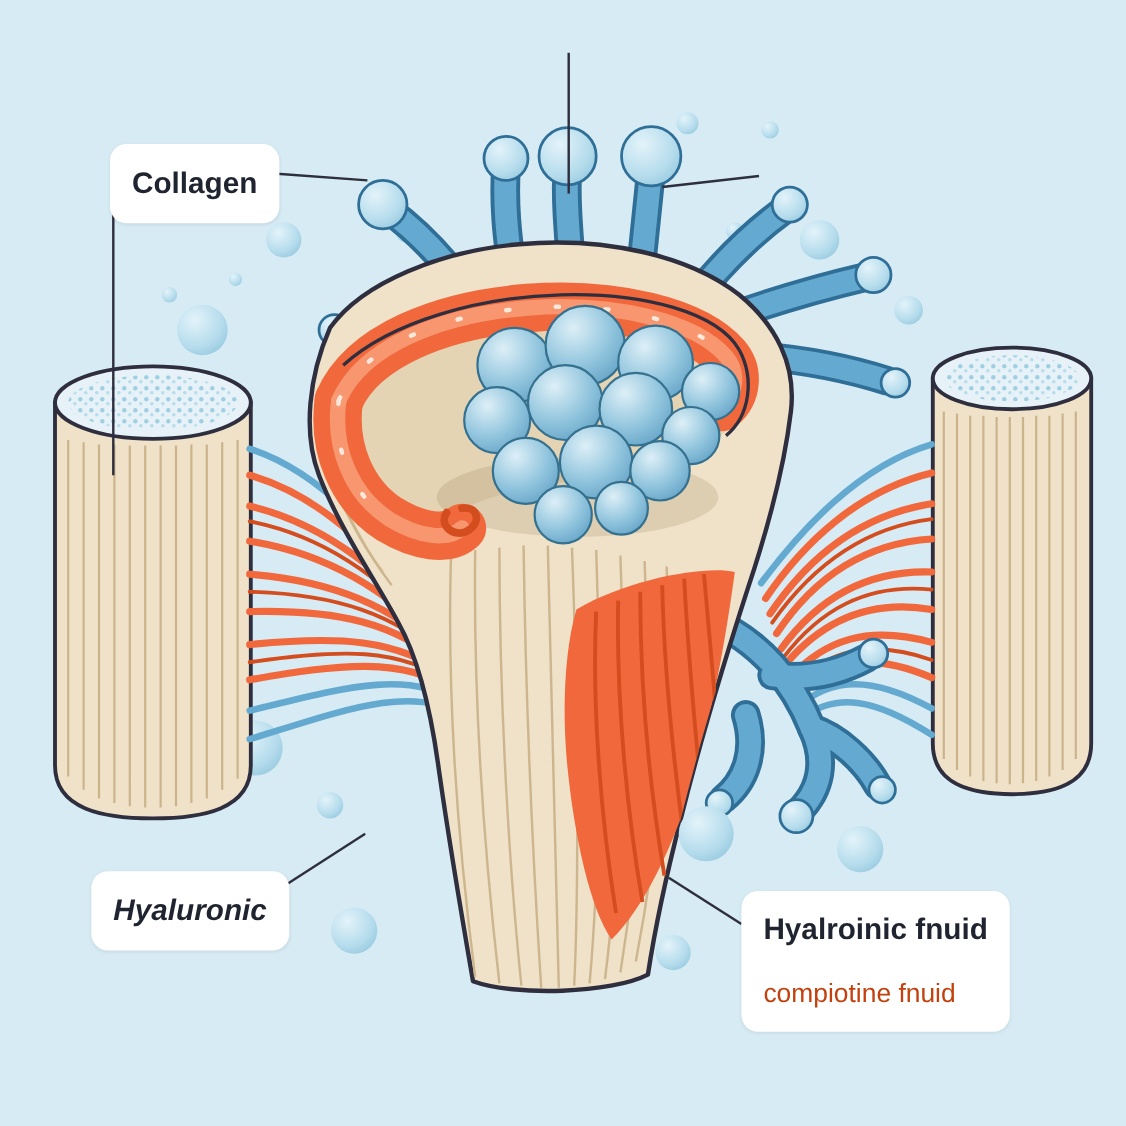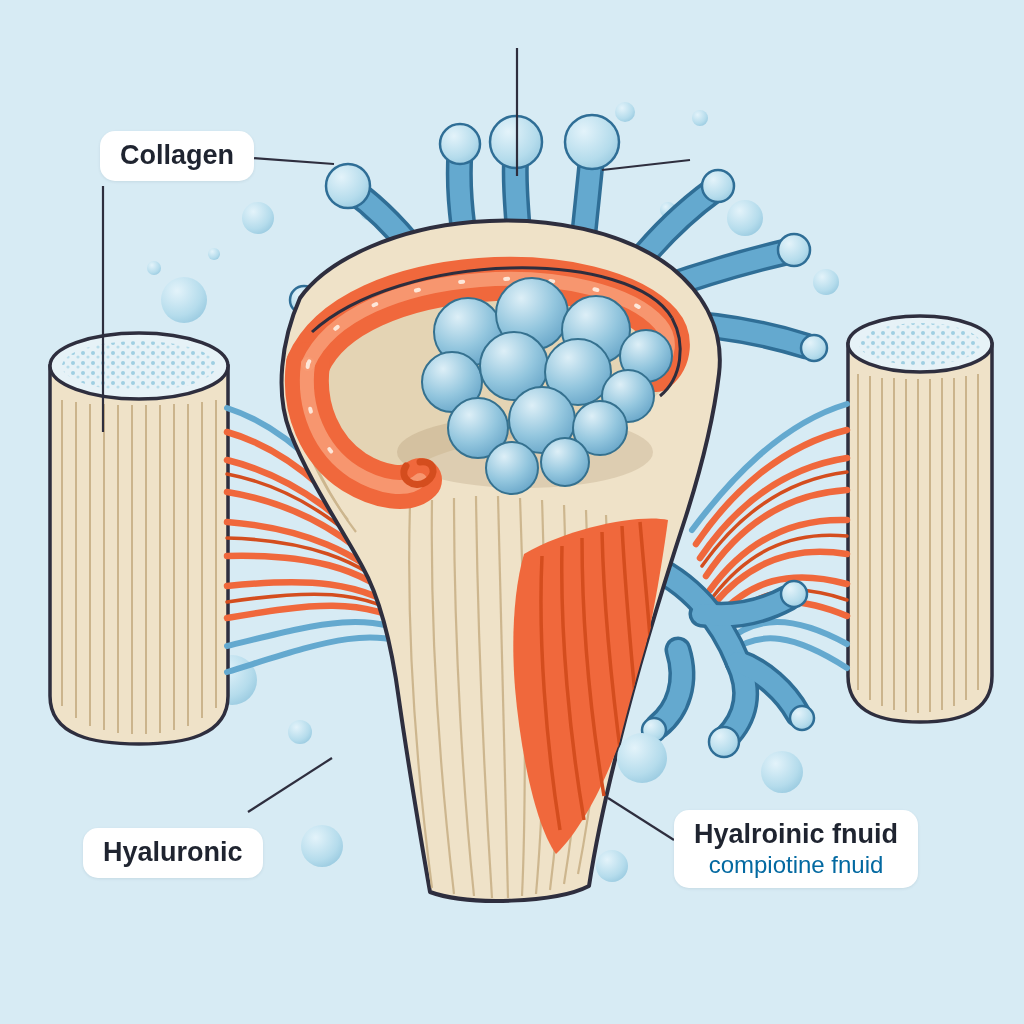--- a/index.html
+++ b/index.html
@@ -7,23 +7,23 @@
     --c-cream_inner:#e4d4b4; --c-outline:#2e2e3e; --c-orange:#f0683c;
     --c-orange_deep:#d44d1e; --c-orange_light:#f79b74; --c-blue:#64a9cf;
     --c-blue_deep:#2f6e96; --c-blue_light:#aad7e9; --c-label_text:#1f2430;
     --c-label_bg:#ffffff;
   }
   html,body{margin:0;padding:0;width:1024px;height:1024px;overflow:hidden;
     background:var(--c-background);font-family:"Liberation Sans",sans-serif;}
   .stage{position:relative;width:1024px;height:1024px;}
   .stage svg{position:absolute;left:0;top:0;}
   .pill{position:absolute;background:var(--c-label_bg);color:var(--c-label_text);
-    border-radius:15px;padding:9px 20px;font-weight:700;font-size:27px;line-height:1.18;
-    white-space:nowrap;box-shadow:0 1px 3px rgba(40,70,90,.10);text-align:center;}
-  .pill .sub{display:block;font-weight:500;font-size:24px;color:#0369a1;}
+    border-radius:15px;padding:20px 20px;font-weight:700;font-size:27px;line-height:1.18;
+    white-space:nowrap;box-shadow:0 1px 3px rgba(40,70,90,.10);}
+  .pill .sub{display:block;font-weight:500;font-size:24px;color:#c2410c;margin-top:28px;}
   
   .cream-shape{fill:var(--c-cream);stroke:var(--c-outline);stroke-width:4;stroke-linejoin:round;}
   .cyl{fill:var(--c-cream);stroke:var(--c-outline);stroke-width:3.5;}
   .cyltop{fill:#e6f2f7;stroke:var(--c-outline);stroke-width:3.5;}
   .stri{stroke:var(--c-cream_dark);stroke-width:2.2;fill:none;opacity:.95;}
   .stri-b{stroke:var(--c-cream_dark);stroke-width:2;fill:none;}
   .inner-bowl{fill:var(--c-cream_inner);}
   .band{stroke:var(--c-orange);stroke-width:44;fill:none;stroke-linecap:round;}
   .band-core{stroke:var(--c-orange_light);stroke-width:14;fill:none;stroke-linecap:round;opacity:.9;}
   .band-dash{stroke:#fde8da;stroke-width:4;stroke-dasharray:3 42;fill:none;stroke-linecap:round;}
@@ -267,21 +267,21 @@
     <path d="M252,158 L334,164"></path>
     <path d="M690,160 L602,170"></path>
     <path d="M248,812 L332,758"></path>
     <path d="M674,840 L608,798"></path>
   </g>
 </svg>
 
   <div class="pill" style="left:100px;top:131px;">
     <span>Collagen</span>
   </div>
-  <div class="pill" style="left:83px;top:828px;">
+  <div class="pill" style="left:83px;top:792px;font-style:italic;">
     <span>Hyaluronic</span>
   </div>
   <div class="pill" style="left:674px;top:810px;">
     <span>Hyalroinic fnuid</span>
     <span class="sub">compiotine fnuid</span>
   </div>
 
 </div>
 
 </body></html>

